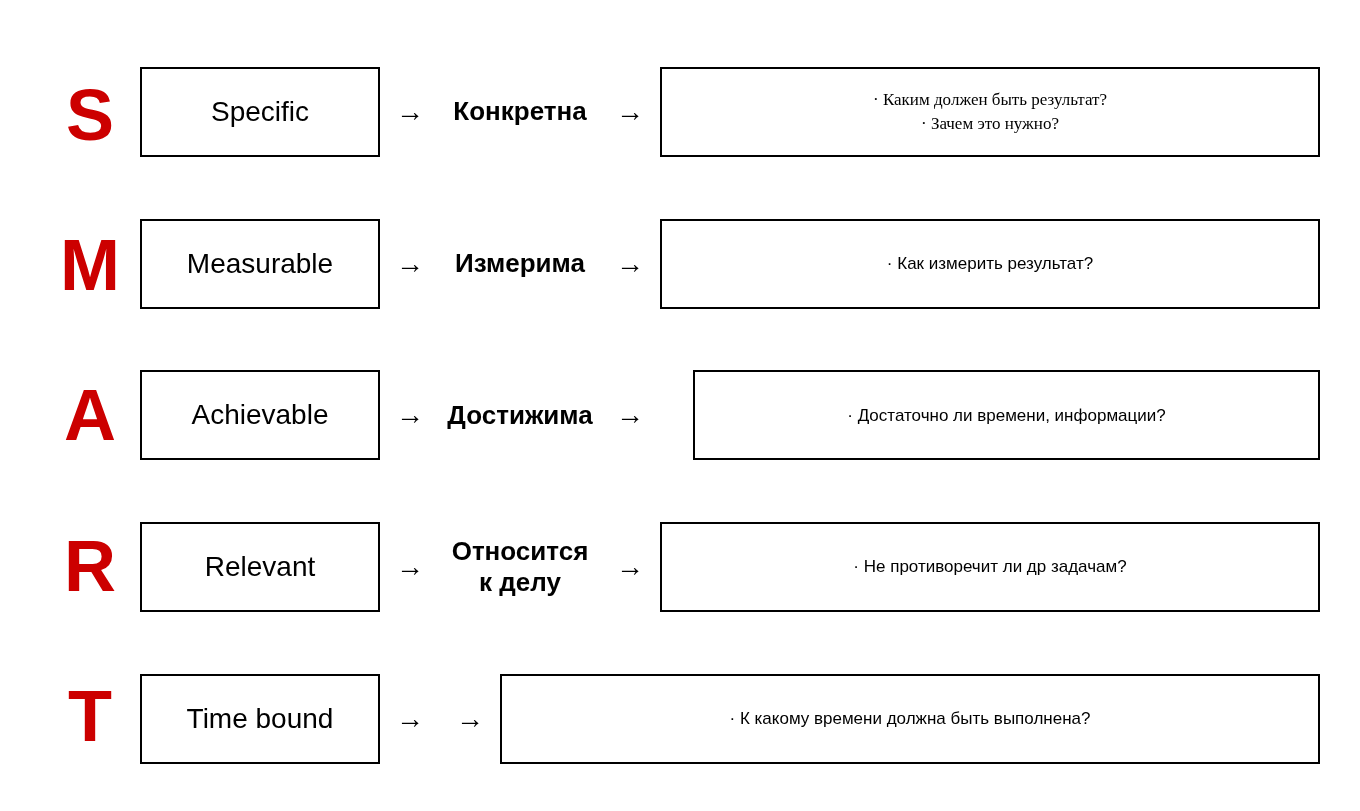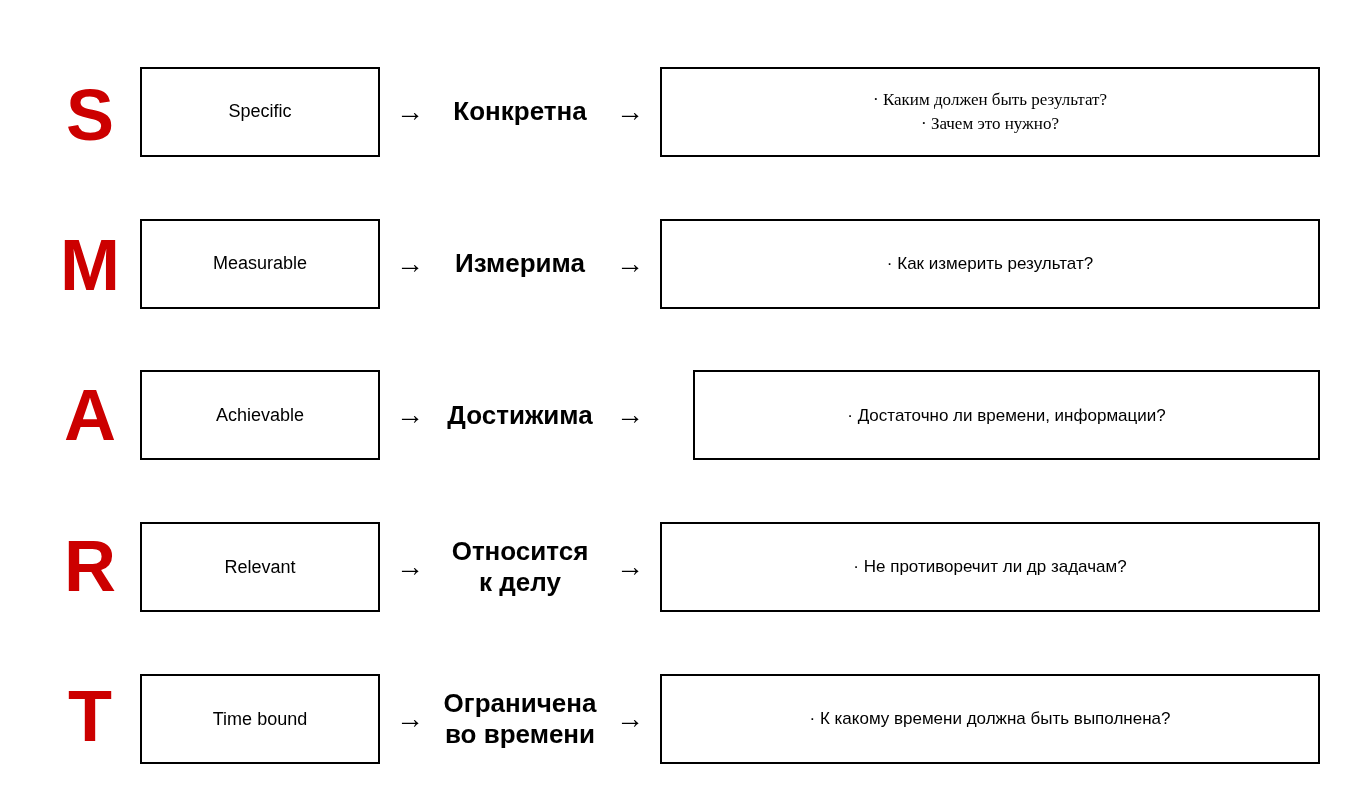--- a/index.html
+++ b/index.html
@@ -64,21 +64,21 @@
       align-items: center;
       flex: 1;
     }
     .english-box {
       border: 2px solid #000;
       width: 240px;
       min-height: 90px;
       display: flex;
       align-items: center;
       justify-content: center;
-      font-size: 18px;
+      font-size: 28px;
       text-align: center;
       flex-shrink: 0;
     }
     .arrow {
       width: 60px;
       display: flex;
       align-items: center;
       justify-content: center;
       font-size: 28px;
       flex-shrink: 0;
@@ -152,20 +152,18 @@
           <div class="english-box">Relevant</div>
           <div class="arrow">→</div>
           <div class="russian-word" style="white-space: pre-line; text-align: center;">Относится
 к делу</div>
           <div class="arrow2">→</div>
           <div class="description-box" style="white-space: pre-line;">· Не противоречит ли др задачам?</div>
         </div>
         <div class="row">
           <div class="english-box">Time bound</div>
           <div class="arrow">→</div>
-          <div class="russian-word" style="white-space: pre-line;">Ограничена
-во времени</div>
           <div class="arrow2">→</div>
           <div class="description-box" style="white-space: pre-line;">· К какому времени должна быть выполнена?</div>
         </div>
       </div>
   </div>
 </div>
 
 </body></html>

